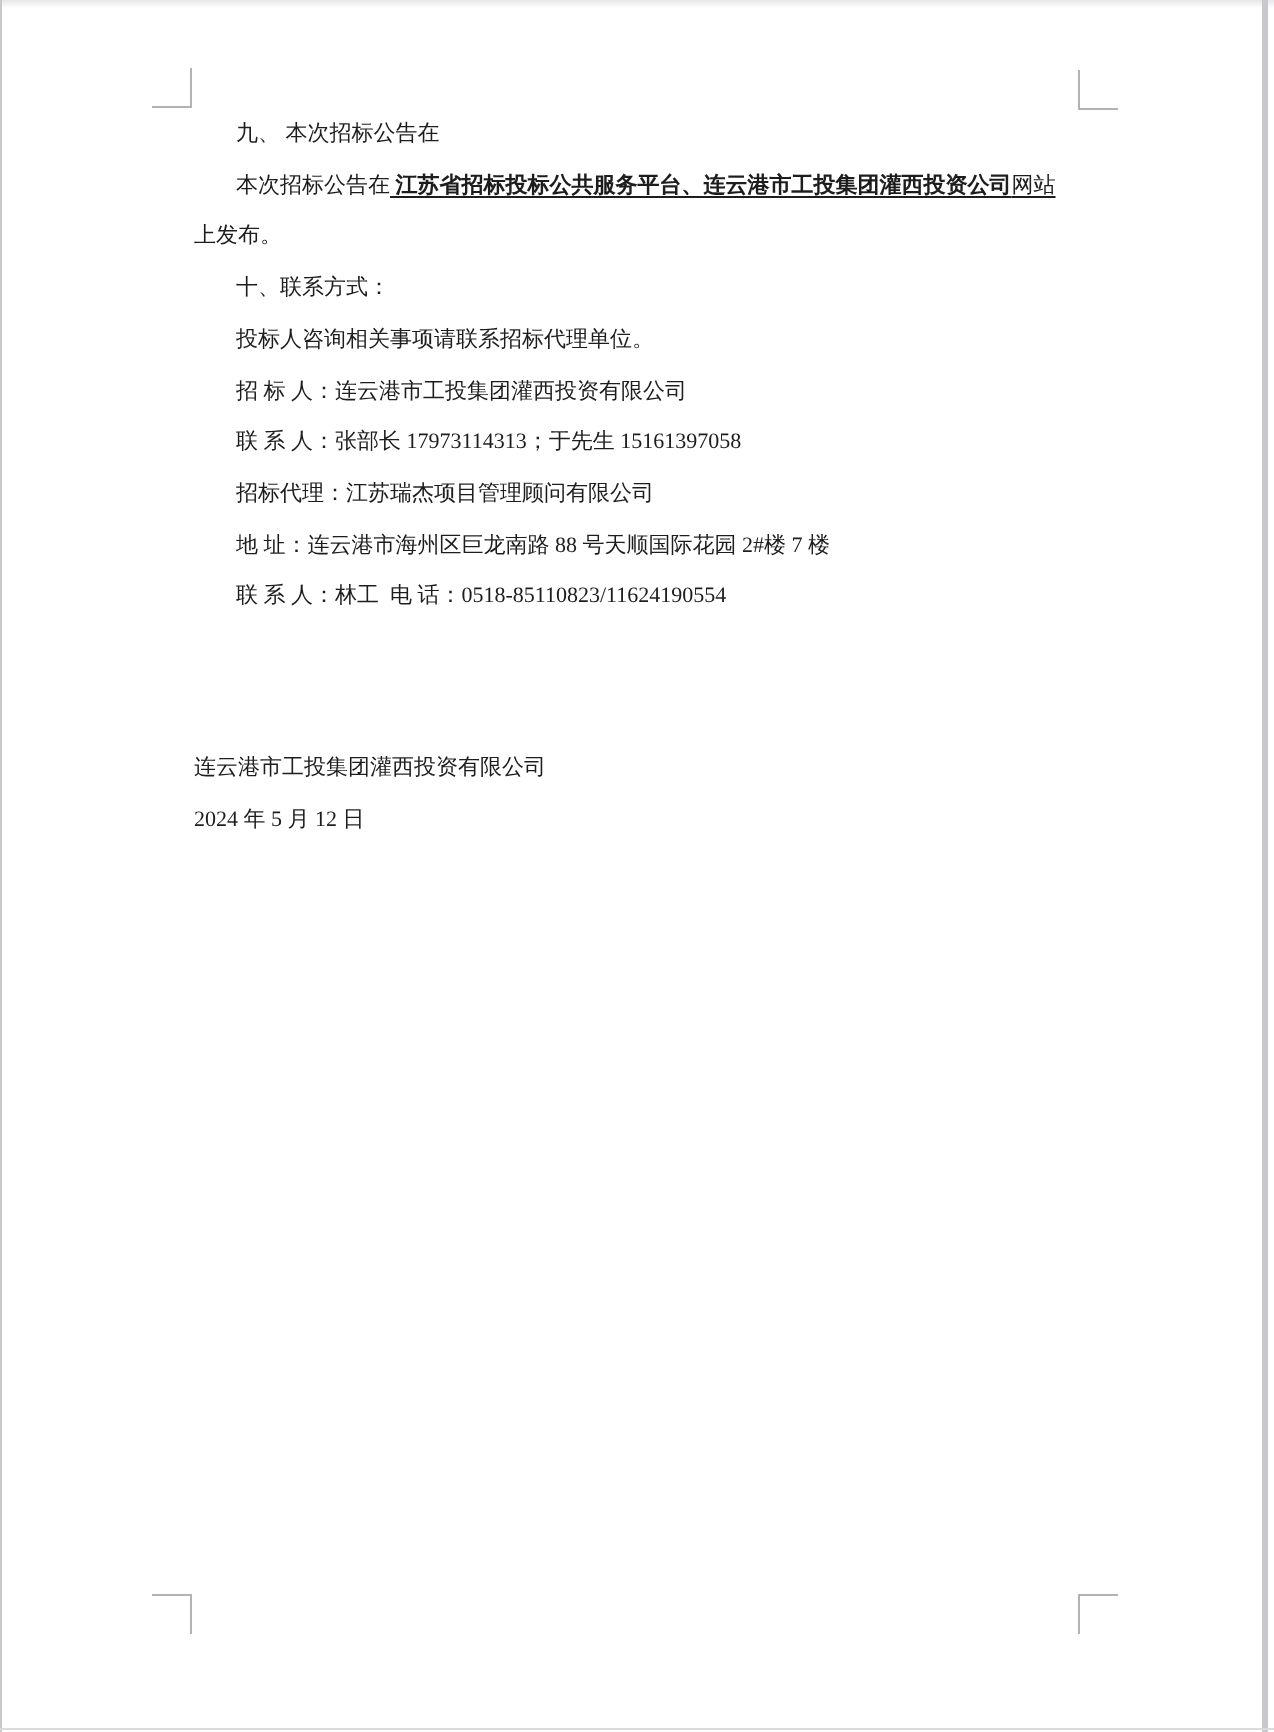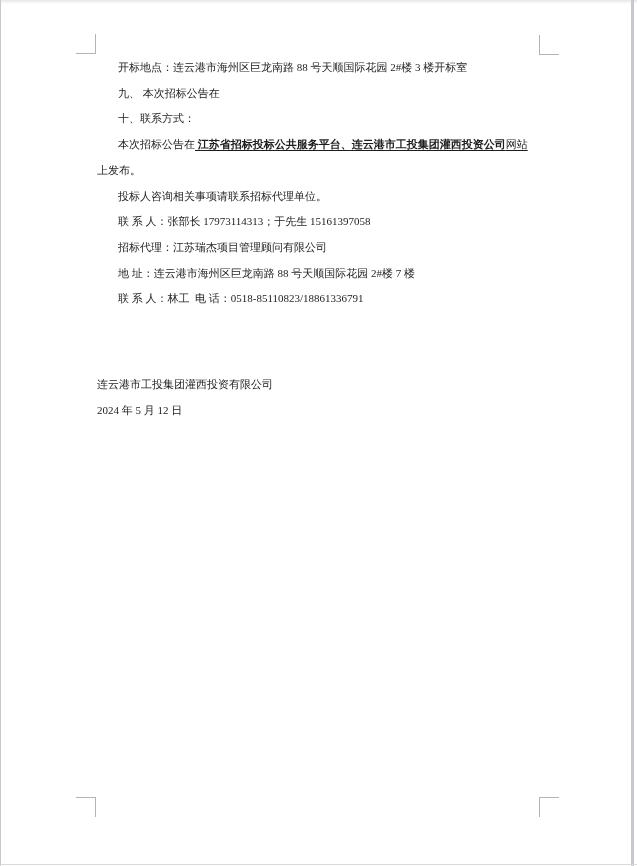--- a/index.html
+++ b/index.html
@@ -71,37 +71,37 @@
   <div class="edge-right"></div>
   <div class="edge-bottom"></div>
 
   <div class="mark mark-tl"></div>
   <div class="mark mark-tr"></div>
   <div class="mark mark-bl"></div>
   <div class="mark mark-br"></div>
 
   <div class="content">
 
-    <p class="indent">开标地点：连云港市海州区巨龙南路 88 号天顺国际花园 2#楼 3 楼开标室</p>
 
     <p class="indent">九、 本次招标公告在</p>
 
+    <p class="indent"><span>本次招标公告在</span><span class="b u"> 江苏省招标投标公共服务平台、连云港市工投集团灌西投资公司</span><span class="u">网站</span><br><span>上发布。</span></p>
+
     <p class="indent">十、联系方式：</p>
-
-    <p class="indent"><span>本次招标公告在</span><span class="b u"> 江苏省招标投标公共服务平台、连云港市工投集团灌西投资公司</span><span class="u">网站</span><br><span>上发布。</span></p>
 
     <p class="indent">投标人咨询相关事项请联系招标代理单位。</p>
 
+    <p class="indent">招 标 人：连云港市工投集团灌西投资有限公司</p>
 
     <p class="indent">联 系 人：张部长 17973114313；于先生 15161397058</p>
 
     <p class="indent">招标代理：江苏瑞杰项目管理顾问有限公司</p>
 
     <p class="indent">地 址：连云港市海州区巨龙南路 88 号天顺国际花园 2#楼 7 楼</p>
 
-    <p class="indent">联 系 人：林工  电 话：0518-85110823/18861336791</p>
+    <p class="indent">联 系 人：林工  电 话：0518-85110823/11624190554</p>
 
     <p class="sig sig-company">连云港市工投集团灌西投资有限公司</p>
 
     <p class="sig">2024 年 5 月 12 日</p>
 
   </div>
 </div>
 
 </body></html>

